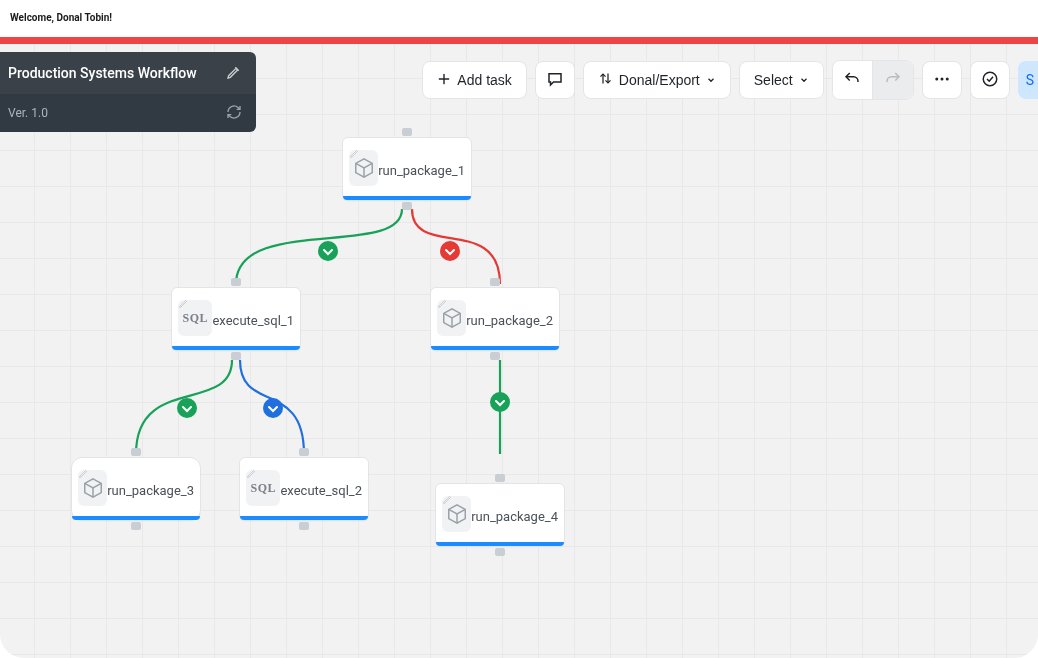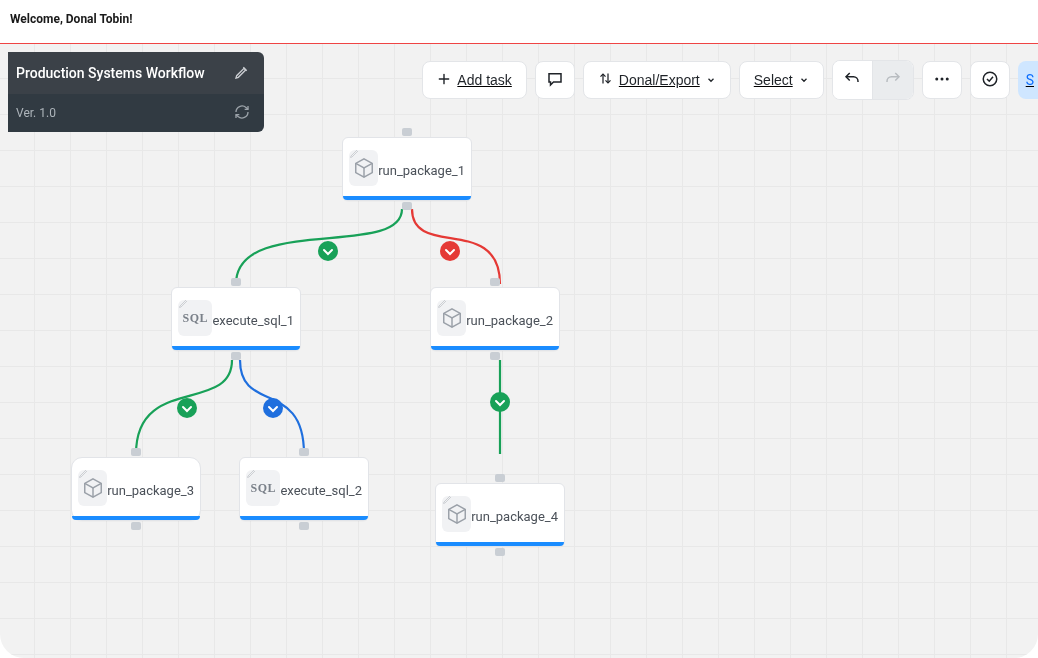--- a/index.html
+++ b/index.html
@@ -1,36 +1,36 @@
 <!DOCTYPE html>
 <html><head>
 <meta charset="utf-8">
 <style>
   * { box-sizing: border-box; }
   html,body { margin:0; padding:0; width:1038px; height:658px; font-family:-apple-system,BlinkMacSystemFont,"Segoe UI",Roboto,Arial,sans-serif; }
   .app { position:relative; width:1038px; height:658px; background:#fff; border-radius:24px; overflow:hidden; }
 
-  .welcome-bar { height:44px; padding:12px 10px; font-size:12px; font-weight:700; color:#1a1a1a; border-bottom:1px solid #ef4444; }
+  .welcome-bar { height:44px; padding:12px 10px; font-size:10px; font-weight:700; color:#1a1a1a; border-bottom:7px solid #ef4444; }
 
   .canvas-area { position:absolute; top:44px; left:0; right:0; bottom:0;
     background-color:#f2f2f2;
     background-image:
       linear-gradient(#e8e8e8 1px, transparent 1px),
       linear-gradient(90deg,#e8e8e8 1px, transparent 1px);
     background-size:36px 36px;
     background-position:-2px -2px;
   }
 
-  .wf-panel { position:absolute; left:8px; top:52px; width:256px; z-index:30; }
+  .wf-panel { position:absolute; left:0; top:52px; width:256px; z-index:30; }
   .wf-title { height:42px; background:#3b4148; color:#fff; display:flex; align-items:center; justify-content:space-between; padding:0 14px 0 8px; border-top-right-radius:6px; }
   .wf-title span { font-size:14px; font-weight:500; }
   .wf-version { height:38px; background:#313a42; color:#aeb5bb; display:flex; align-items:center; justify-content:space-between; padding:0 14px 0 8px; font-size:12px; border-bottom-right-radius:6px; }
   .ghost-icon { opacity:0.85; cursor:pointer; }
 
-  .toolbar { position:absolute; top:60px; right:0; display:flex; gap:8px; align-items:center; z-index:30;text-decoration:underline; }
+  .toolbar { position:absolute; top:60px; right:0; display:flex; gap:8px; align-items:center; z-index:30; }
   .btn { height:38px; background:#fff; border:1px solid #e3e5e8; border-radius:8px; display:inline-flex; align-items:center; gap:6px; padding:0 14px; font-size:14px; color:#1f2328; cursor:pointer; }
   .btn.icon-only { width:40px; padding:0; justify-content:center; }
   .btn.disabled { color:#b8bcc0; background:#eaecee; }
   .btn-save { height:38px; background:#cfe6ff; color:#0d6efd; min-width:14px; padding:0 4px 0 8px; border-radius:8px 0 0 8px; display:flex; align-items:center; font-size:14px; overflow:hidden; }
 
   
   .node { position:absolute; width:130px; background:#fff; border:1px solid #e2e4e8; border-radius:6px; box-shadow:0 1px 0 rgba(0,0,0,.02); z-index:10; }
   .node-body { display:flex; flex-direction:row; align-items:center; padding:8px 6px 10px 6px; }
   .node-edit { position:absolute; top:6px; left:6px; opacity:.35; }
   .node-icon { width:36px; height:36px; border-radius:6px; background:#f1f2f4; display:flex; align-items:center; justify-content:center; margin-top:4px; }

